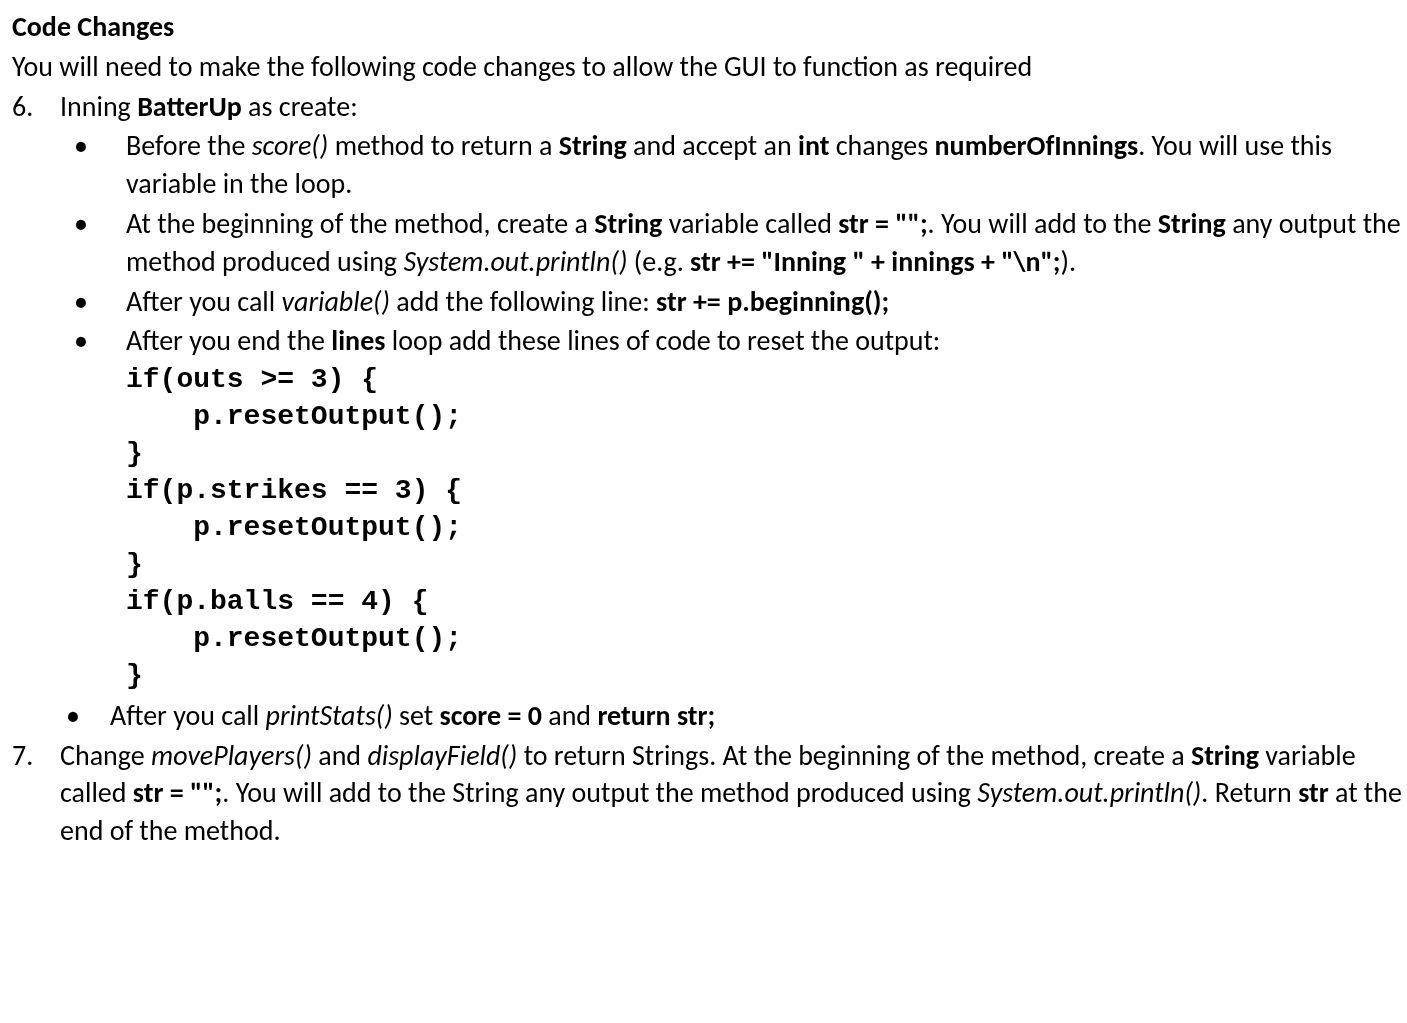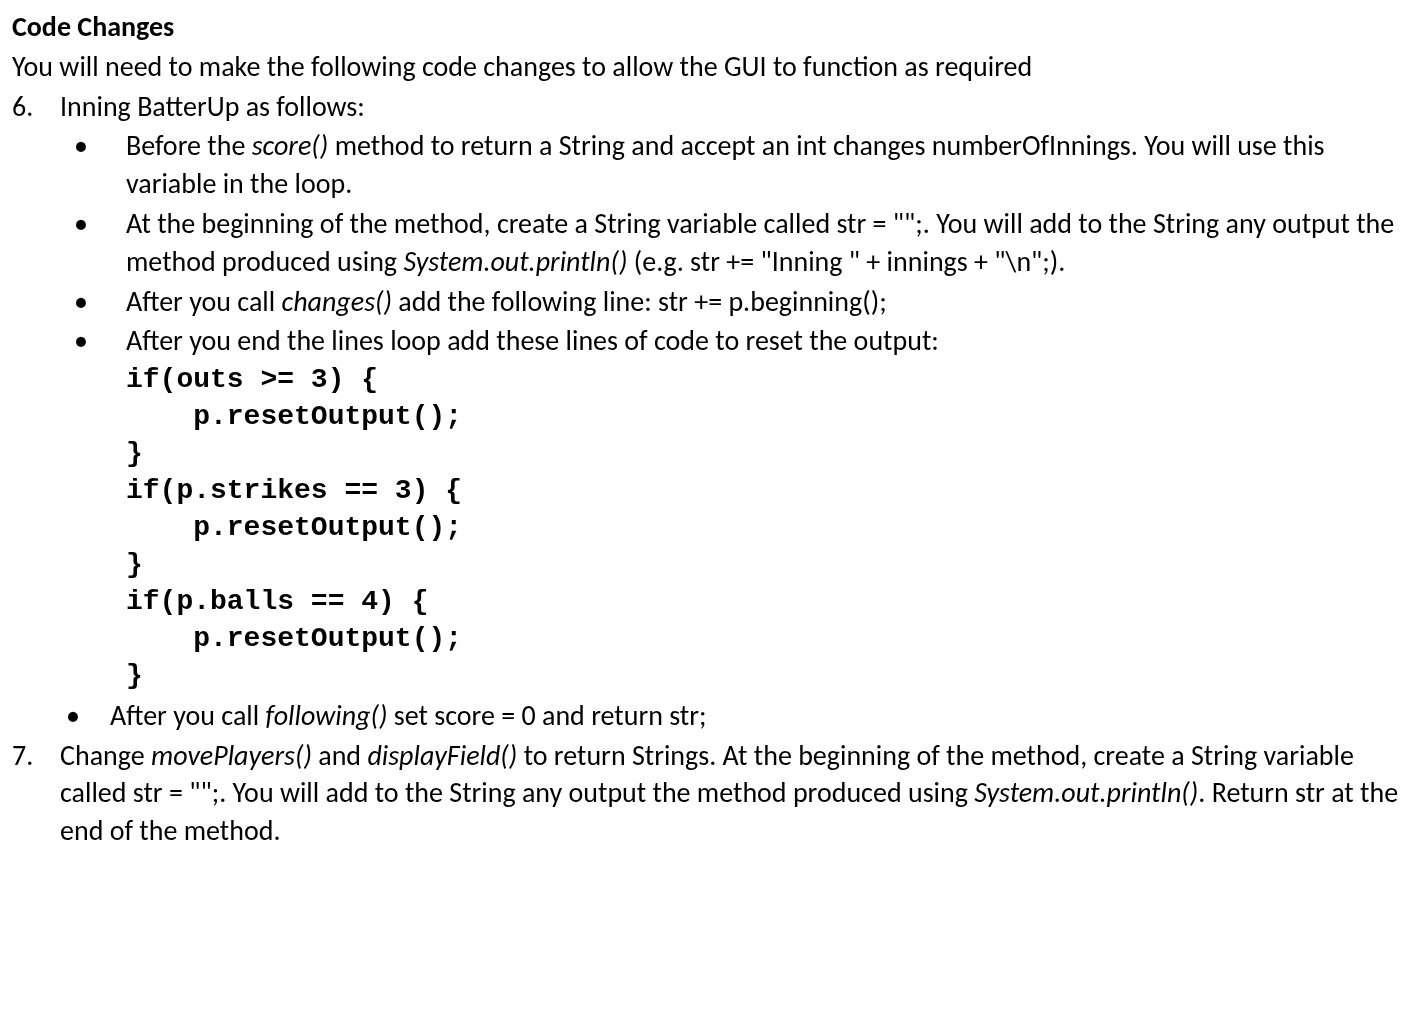--- a/index.html
+++ b/index.html
@@ -8,21 +8,21 @@
     background: #ffffff;
     width: 1407px;
   }
   body {
     font-family: Calibri, "Segoe UI", Arial, sans-serif;
     font-size: 28px;
     line-height: 1.35;
     color: #000000;
     padding: 8px 12px 20px 12px;
   }
-  .bold { font-weight: 400; }
+  .bold { font-weight: 700; }
   .italic { font-style: italic; }
   .heading {
     font-weight: 700;
   }
   .intro {
     margin-top: 2px;
   }
   
   .num-list {
     margin-top: 2px;
@@ -75,41 +75,41 @@
 
 <div class="heading">Code Changes</div>
 <div class="intro">You will need to make the following code changes to allow the GUI to function as required</div>
 
 <div class="num-list">
 
   <div class="num-item">
     <div class="num-marker">6.</div>
     <div class="num-body">
       <div>
-        <span>Inning </span><span class="bold">BatterUp</span><span> as follows:</span>
+        <span>Inning </span><span class="bold">BatterUp</span><span> as create:</span>
       </div>
 
       <div class="bul-item">
         <div class="bul-marker">•</div>
         <div class="bul-body">
           <span>Before the </span><span class="italic">score()</span><span> method to return a </span><span class="bold">String</span><span> and accept an </span><span class="bold">int</span><span> changes </span><span class="bold">numberOfInnings</span><span>. You will use this variable in the loop.</span>
         </div>
       </div>
 
       <div class="bul-item">
         <div class="bul-marker">•</div>
         <div class="bul-body">
           <span>At the beginning of the method, create a </span><span class="bold">String</span><span> variable called </span><span class="bold">str = "";</span><span>. You will add to the </span><span class="bold">String</span><span> any output the method produced using </span><span class="italic">System.out.println()</span><span> (e.g. </span><span class="bold">str += "Inning " + innings + "\n";</span><span>).</span>
         </div>
       </div>
 
       <div class="bul-item">
         <div class="bul-marker">•</div>
         <div class="bul-body">
-          <span>After you call </span><span class="italic">changes()</span><span> add the following line: </span><span class="bold">str += p.beginning();</span>
+          <span>After you call </span><span class="italic">variable()</span><span> add the following line: </span><span class="bold">str += p.beginning();</span>
         </div>
       </div>
 
       <div class="bul-item">
         <div class="bul-marker">•</div>
         <div class="bul-body">
           <span>After you end the </span><span class="bold">lines</span><span> loop add these lines of code to reset the output:</span>
         </div>
       </div>
 
@@ -119,21 +119,21 @@
 if(p.strikes == 3) {
     p.resetOutput();
 }
 if(p.balls == 4) {
     p.resetOutput();
 }</div>
 
       <div class="bul-item indent2">
         <div class="bul-marker">•</div>
         <div class="bul-body">
-          <span>After you call </span><span class="italic">following()</span><span> set </span><span class="bold">score = 0</span><span> and </span><span class="bold">return str;</span>
+          <span>After you call </span><span class="italic">printStats()</span><span> set </span><span class="bold">score = 0</span><span> and </span><span class="bold">return str;</span>
         </div>
       </div>
 
     </div>
   </div>
 
   <div class="num-item">
     <div class="num-marker">7.</div>
     <div class="num-body">
       <span>Change </span><span class="italic">movePlayers()</span><span> and </span><span class="italic">displayField()</span><span> to return Strings. At the beginning of the method, create a </span><span class="bold">String</span><span> variable called </span><span class="bold">str = "";</span><span>. You will add to the String any output the method produced using </span><span class="italic">System.out.println()</span><span>. Return </span><span class="bold">str</span><span> at the end of the method.</span>

